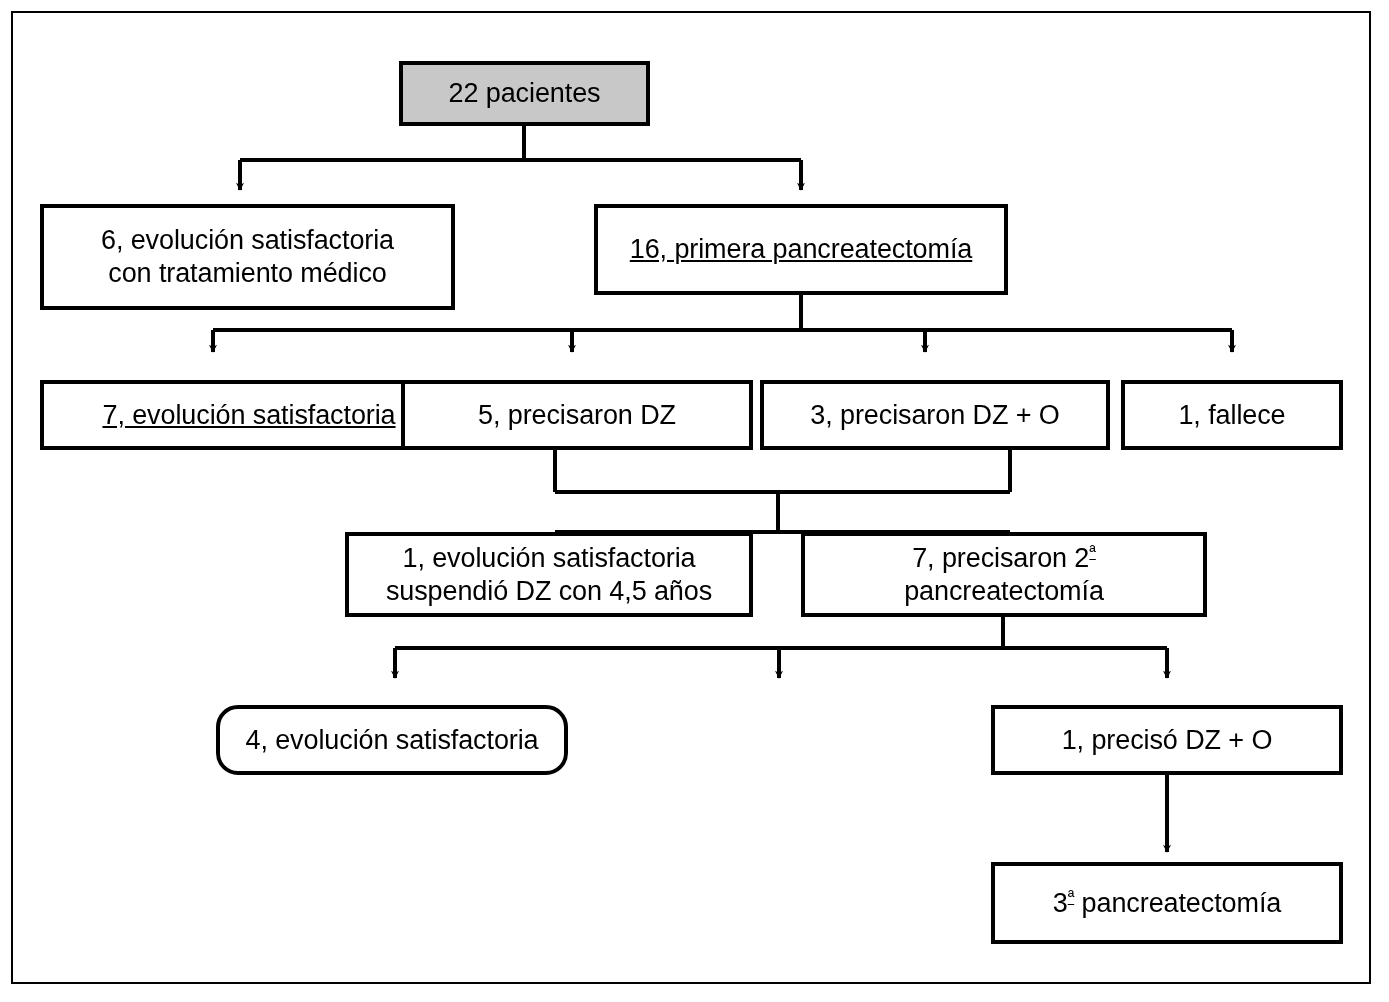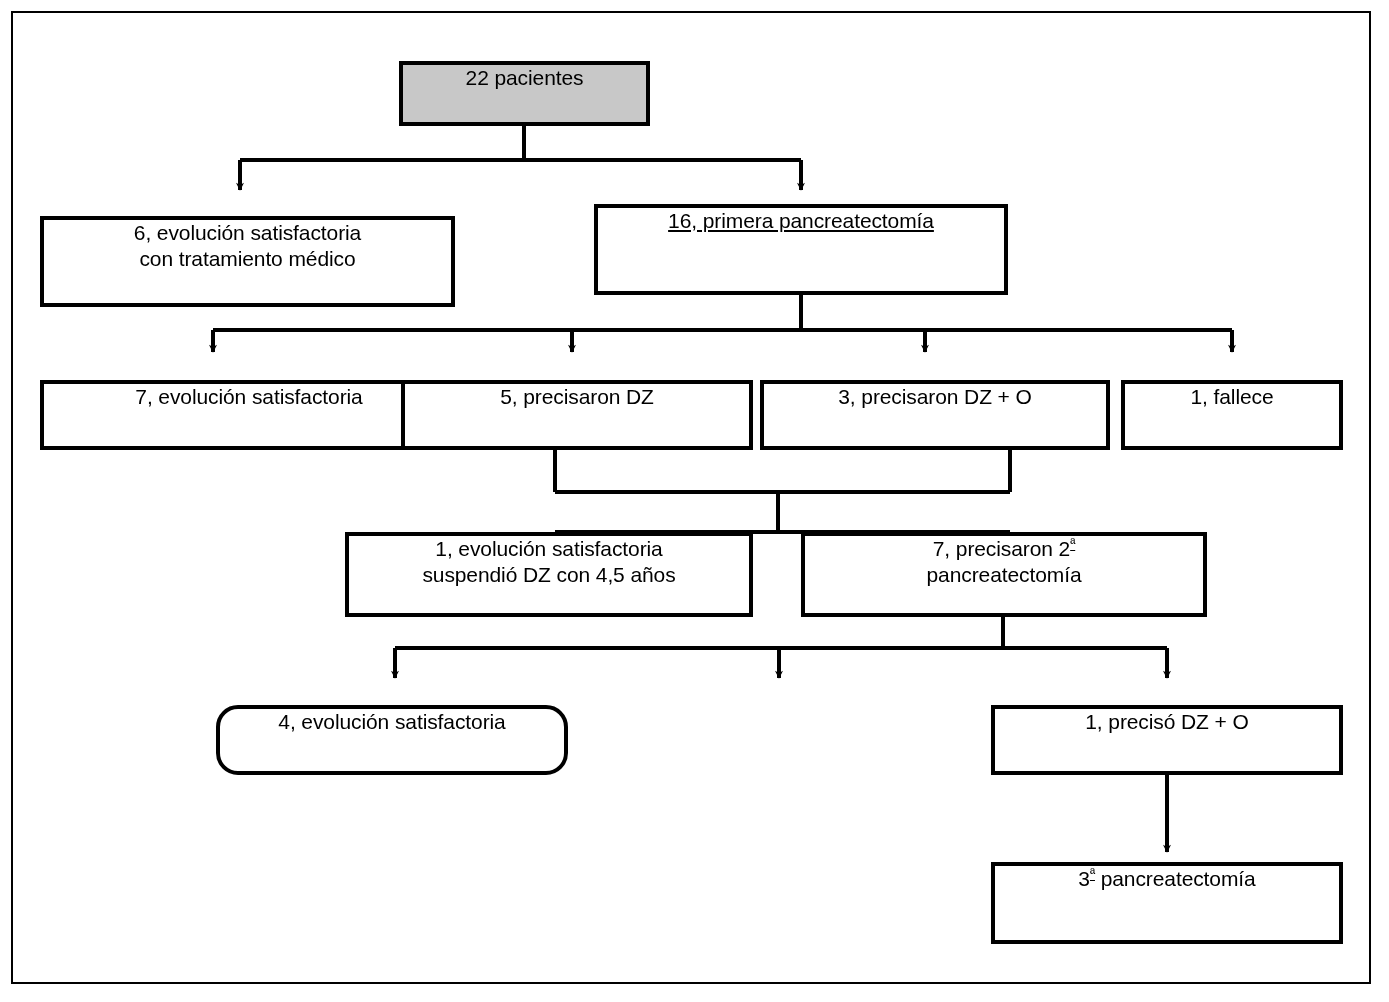--- a/index.html
+++ b/index.html
@@ -35,25 +35,26 @@
     width: 1389px;
     height: 1002px;
     pointer-events: none;
   }
   .node {
     position: absolute;
     box-sizing: border-box;
     border: 4px solid #000000;
     background: #ffffff;
     display: flex;
+    align-items: center;
     justify-content: center;
     text-align: center;
     color: #000000;
     font-family: "Liberation Sans", sans-serif;
-    font-size: 21px;
+    font-size: 27px;
     line-height: 1.22;
     letter-spacing: -0.1px;
     padding: 0 8px;
   }
   .node.shaded {
     background: #c8c8c8;
   }
   .node .label {
     display: block;
     width: 100%;
@@ -109,29 +110,29 @@
       <path d="M1167,648 L1167,678" marker-end="url(#arrowhead)"></path>
 
       <path d="M1167,775 L1167,852" marker-end="url(#arrowhead)"></path>
     </g>
   </svg>
 
   <div class="node shaded" style="left:399px; top:61px; width:251px; height:65px;">
     <span class="label">22 pacientes</span>
   </div>
 
-  <div class="node" style="left:40px; top:204px; width:415px; height:91px;margin-top:12px;">
+  <div class="node" style="left:40px; top:204px; width:415px; height:106px;">
     <span class="label"><span>6, evolución satisfactoria</span><br><span>con tratamiento médico</span></span>
   </div>
 
   <div class="node" style="left:594px; top:204px; width:414px; height:91px;text-decoration:underline;">
     <span class="label">16, primera pancreatectomía</span>
   </div>
 
-  <div class="node" style="left:40px; top:380px; width:418px; height:70px;">
+  <div class="node" style="left:40px; top:380px; width:418px; height:70px;text-decoration:underline;">
     <span class="label">7, evolución satisfactoria</span>
   </div>
 
   <div class="node" style="left:401px; top:380px; width:352px; height:70px;">
     <span class="label">5, precisaron DZ</span>
   </div>
 
   <div class="node" style="left:760px; top:380px; width:350px; height:70px;">
     <span class="label">3, precisaron DZ + O</span>
   </div>

